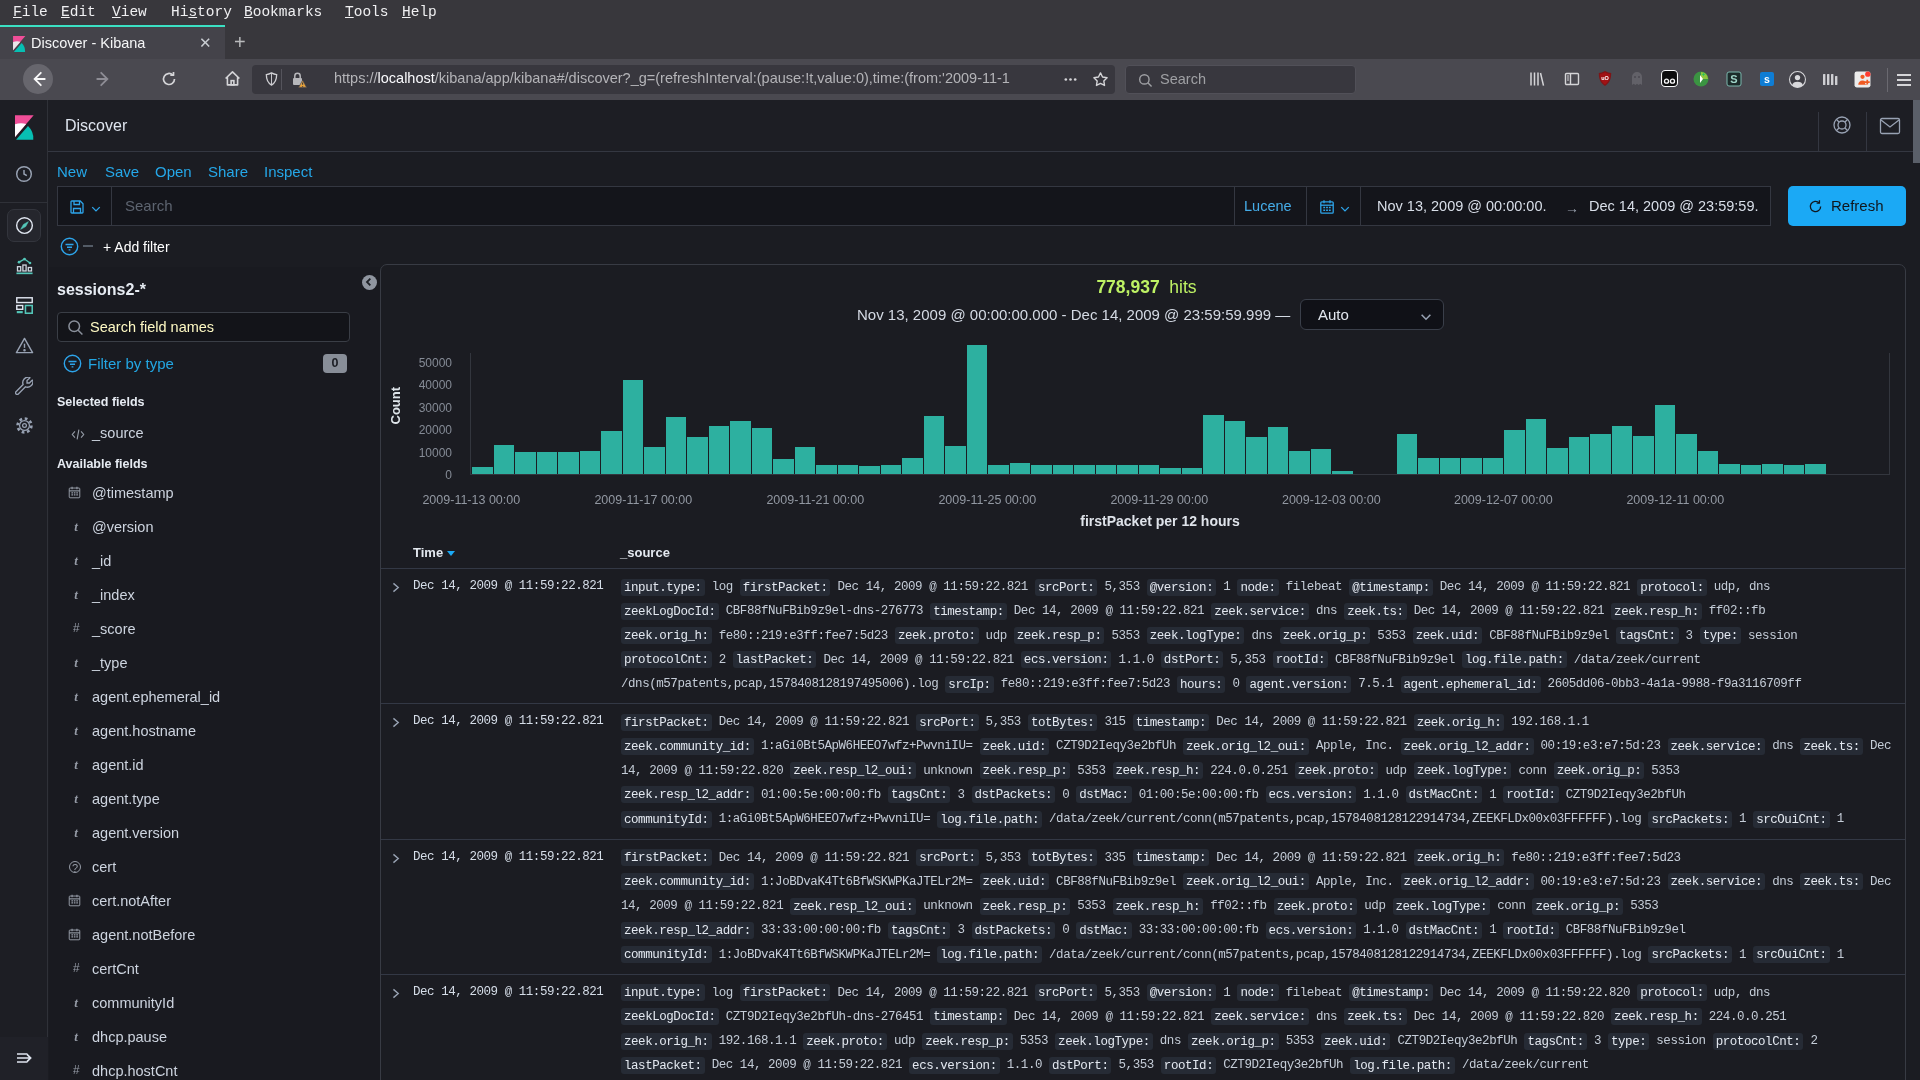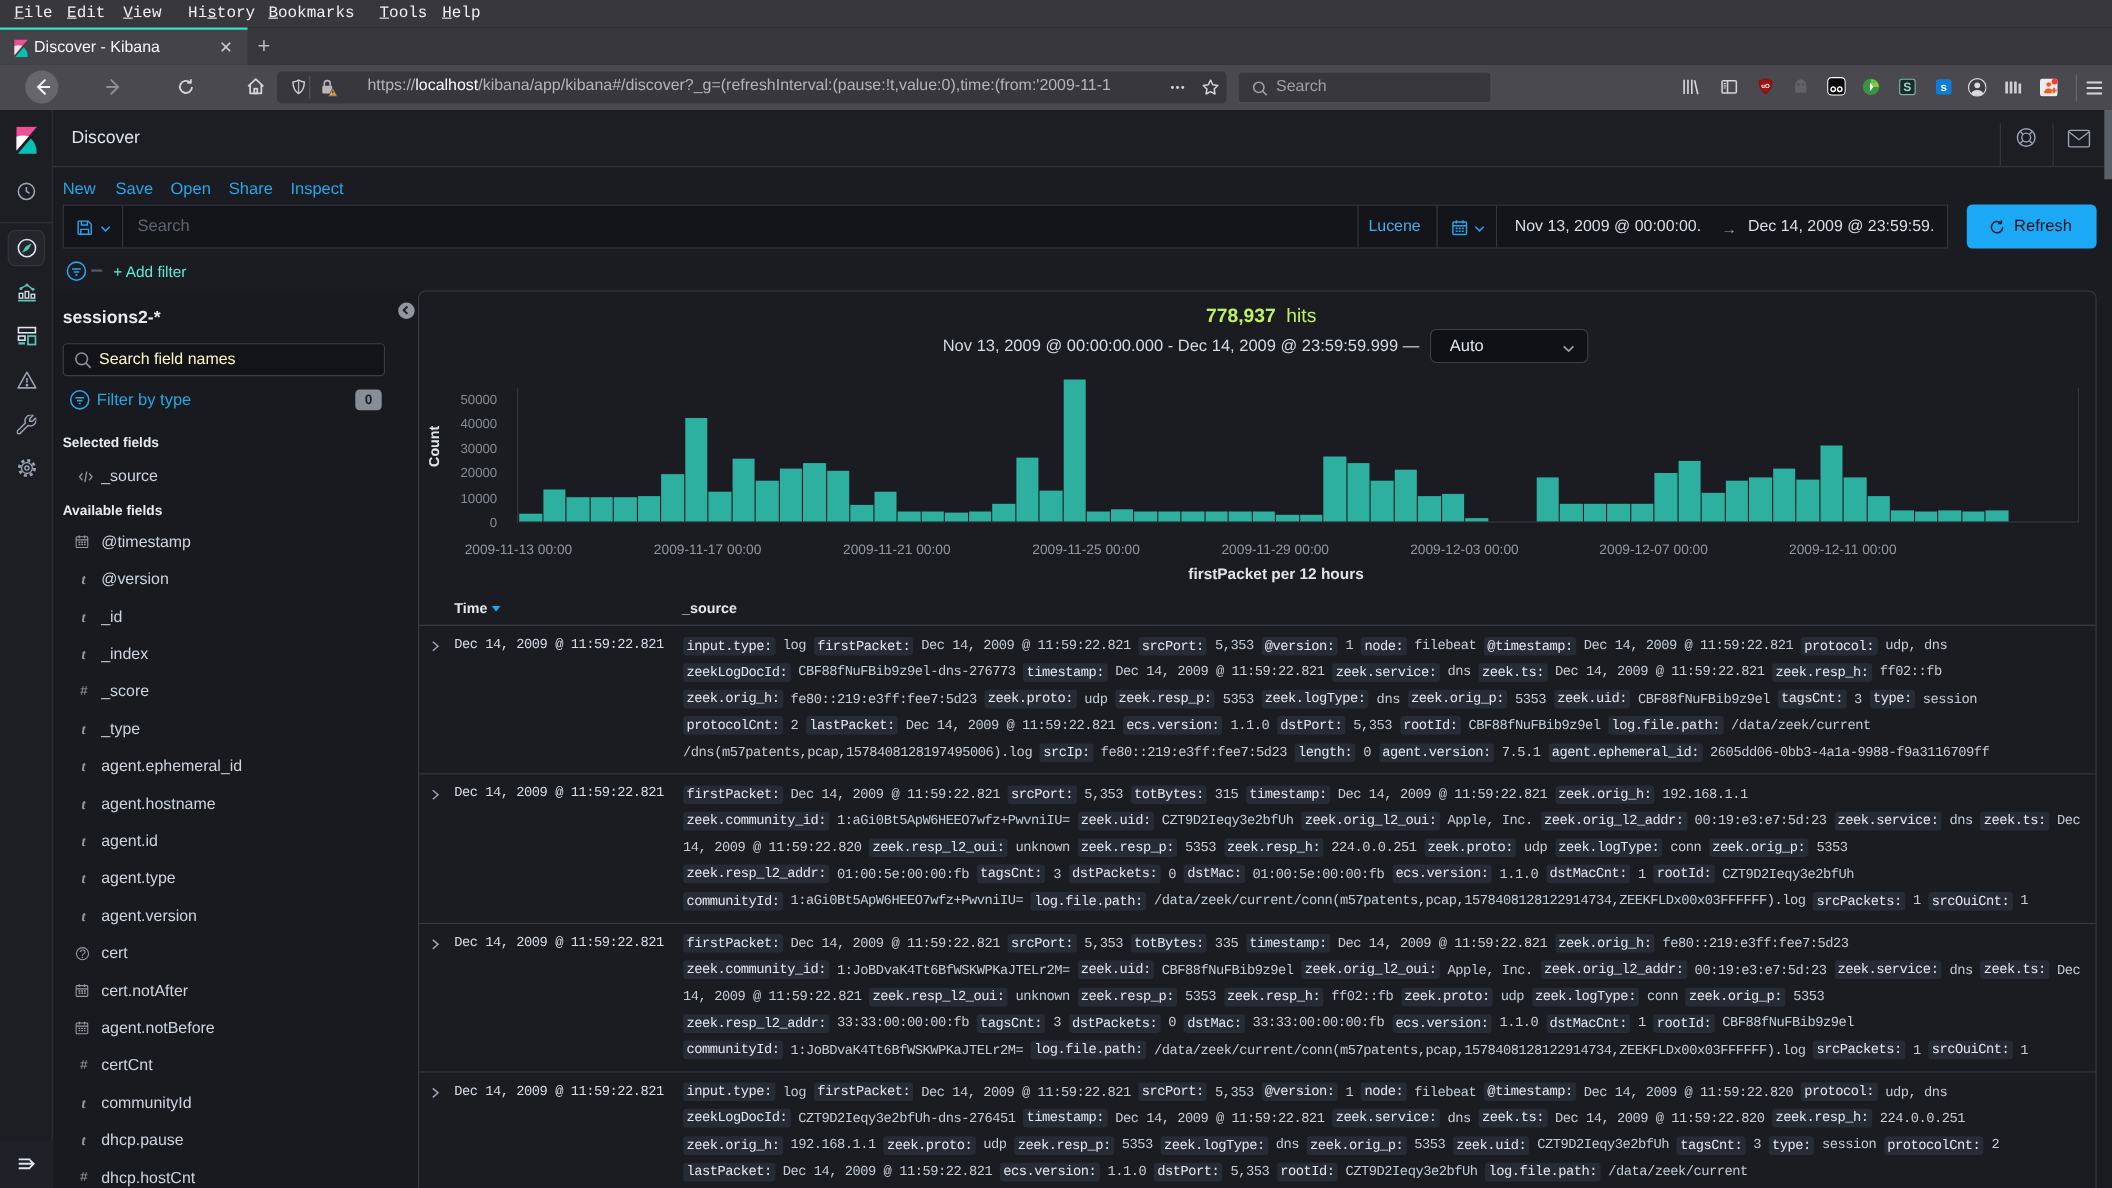--- a/index.html
+++ b/index.html
@@ -33,21 +33,21 @@
 #qbar { position:absolute; left:57px; top:186px; width:1250px; height:40px; background:#14151b; border:1px solid #343741; }
 #qbar .sep { position:absolute; top:0; width:1px; height:38px; background:#343741; }
 #qbar .ph { position:absolute; left:67px; top:10px; font-size:15px; color:#5d6470; }
 #qbar .lucene { position:absolute; left:1186px; top:11px; font-size:14.5px; color:#45ace8; }
 #dpick { position:absolute; left:1306px; top:186px; width:465px; height:40px; background:#14151b; border:1px solid #343741; }
 #dpick .sep { position:absolute; left:53px; top:0; width:1px; height:38px; background:#343741; }
 #dpick .dt { position:absolute; top:11px; font-size:14.5px; color:#d9dfe9; }
 #refresh { position:absolute; left:1788px; top:186px; width:118px; height:40px; background:#1ba9f5; border-radius:5px; }
 #refresh span { position:absolute; left:43px; top:10.5px; font-size:15px; color:#10161d; }
 #filterrow { position:absolute; left:57px; top:236px; height:22px; }
-#addfilter { position:absolute; left:103px; top:239px; font-size:14px; color:#5eead4; }
+#addfilter { position:absolute; left:103px; top:239px; font-size:14px; color:#ffffff; }
 #fdash { position:absolute; left:83px; top:245px; width:10px; height:1.5px; background:#535b66; }
 #panel { position:absolute; left:380px; top:264px; width:1526px; height:826px; border:1px solid #383b44; border-radius:7px 7px 0 0; }
 
 #sidebar { position:absolute; left:49px; top:267px; width:331px; height:813px; background:#191a20; }
 #sidebar h1 { position:absolute; left:8px; top:14px; font-size:16px; font-weight:bold; color:#e6ebf2; }
 #sbcollapse { position:absolute; left:312.5px; top:7.5px; width:15px; height:15px; background:#9096a0; border-radius:50%; }
 #fsearch { position:absolute; left:8px; top:44.5px; width:293px; height:30px; background:#131419; border:1px solid #3a3e46; border-radius:4px; }
 #fsearch .ph { position:absolute; left:32px; top:6px; font-size:14.5px; color:#fef9c3; }
 #ftype { position:absolute; left:14px; top:87px; }
 #ftype .lbl { position:absolute; left:25px; top:1px; font-size:15px; color:#23a7e3; white-space:nowrap; }
@@ -543,21 +543,21 @@
 <div class="row" style="top:568px">
     <svg class="expand" width="11" height="11" viewBox="0 0 16 16" fill="none" stroke="#98a2b3" stroke-width="2">
       <path d="M5 2l7 6-7 6"></path>
     </svg>
     <div class="tcell">Dec 14, 2009 @ 11:59:22.821</div>
     <div class="scell">
       <div class="sline"><span class="fchip">input.type:</span> log <span class="fchip">firstPacket:</span> Dec 14, 2009 @ 11:59:22.821 <span class="fchip">srcPort:</span> 5,353 <span class="fchip">@version:</span> 1 <span class="fchip">node:</span> filebeat <span class="fchip">@timestamp:</span> Dec 14, 2009 @ 11:59:22.821 <span class="fchip">protocol:</span> udp, dns</div>
       <div class="sline"><span class="fchip">zeekLogDocId:</span> CBF88fNuFBib9z9el-dns-276773 <span class="fchip">timestamp:</span> Dec 14, 2009 @ 11:59:22.821 <span class="fchip">zeek.service:</span> dns <span class="fchip">zeek.ts:</span> Dec 14, 2009 @ 11:59:22.821 <span class="fchip">zeek.resp_h:</span> ff02::fb</div>
       <div class="sline"><span class="fchip">zeek.orig_h:</span> fe80::219:e3ff:fee7:5d23 <span class="fchip">zeek.proto:</span> udp <span class="fchip">zeek.resp_p:</span> 5353 <span class="fchip">zeek.logType:</span> dns <span class="fchip">zeek.orig_p:</span> 5353 <span class="fchip">zeek.uid:</span> CBF88fNuFBib9z9el <span class="fchip">tagsCnt:</span> 3 <span class="fchip">type:</span> session</div>
       <div class="sline"><span class="fchip">protocolCnt:</span> 2 <span class="fchip">lastPacket:</span> Dec 14, 2009 @ 11:59:22.821 <span class="fchip">ecs.version:</span> 1.1.0 <span class="fchip">dstPort:</span> 5,353 <span class="fchip">rootId:</span> CBF88fNuFBib9z9el <span class="fchip">log.file.path:</span> /data/zeek/current</div>
-      <div class="sline">/dns(m57patents,pcap,1578408128197495006).log <span class="fchip">srcIp:</span> fe80::219:e3ff:fee7:5d23 <span class="fchip">length:</span> 0 <span class="fchip">agent.version:</span> 7.5.1 <span class="fchip">agent.ephemeral_id:</span> 2605dd06-0bb3-4a1a-9988-f9a3116709ff</div>
+      <div class="sline">/dns(m57patents,pcap,1578408128197495006).log <span class="fchip">srcIp:</span> fe80::219:e3ff:fee7:5d23 <span class="fchip">hours:</span> 0 <span class="fchip">agent.version:</span> 7.5.1 <span class="fchip">agent.ephemeral_id:</span> 2605dd06-0bb3-4a1a-9988-f9a3116709ff</div>
     </div>
   </div>
 <div class="row" style="top:703px">
     <svg class="expand" width="11" height="11" viewBox="0 0 16 16" fill="none" stroke="#98a2b3" stroke-width="2">
       <path d="M5 2l7 6-7 6"></path>
     </svg>
     <div class="tcell">Dec 14, 2009 @ 11:59:22.821</div>
     <div class="scell">
       <div class="sline"><span class="fchip">firstPacket:</span> Dec 14, 2009 @ 11:59:22.821 <span class="fchip">srcPort:</span> 5,353 <span class="fchip">totBytes:</span> 315 <span class="fchip">timestamp:</span> Dec 14, 2009 @ 11:59:22.821 <span class="fchip">zeek.orig_h:</span> 192.168.1.1</div>
       <div class="sline"><span class="fchip">zeek.community_id:</span> 1:aGi0Bt5ApW6HEEO7wfz+PwvniIU= <span class="fchip">zeek.uid:</span> CZT9D2Ieqy3e2bfUh <span class="fchip">zeek.orig_l2_oui:</span> Apple, Inc. <span class="fchip">zeek.orig_l2_addr:</span> 00:19:e3:e7:5d:23 <span class="fchip">zeek.service:</span> dns <span class="fchip">zeek.ts:</span> Dec</div>

